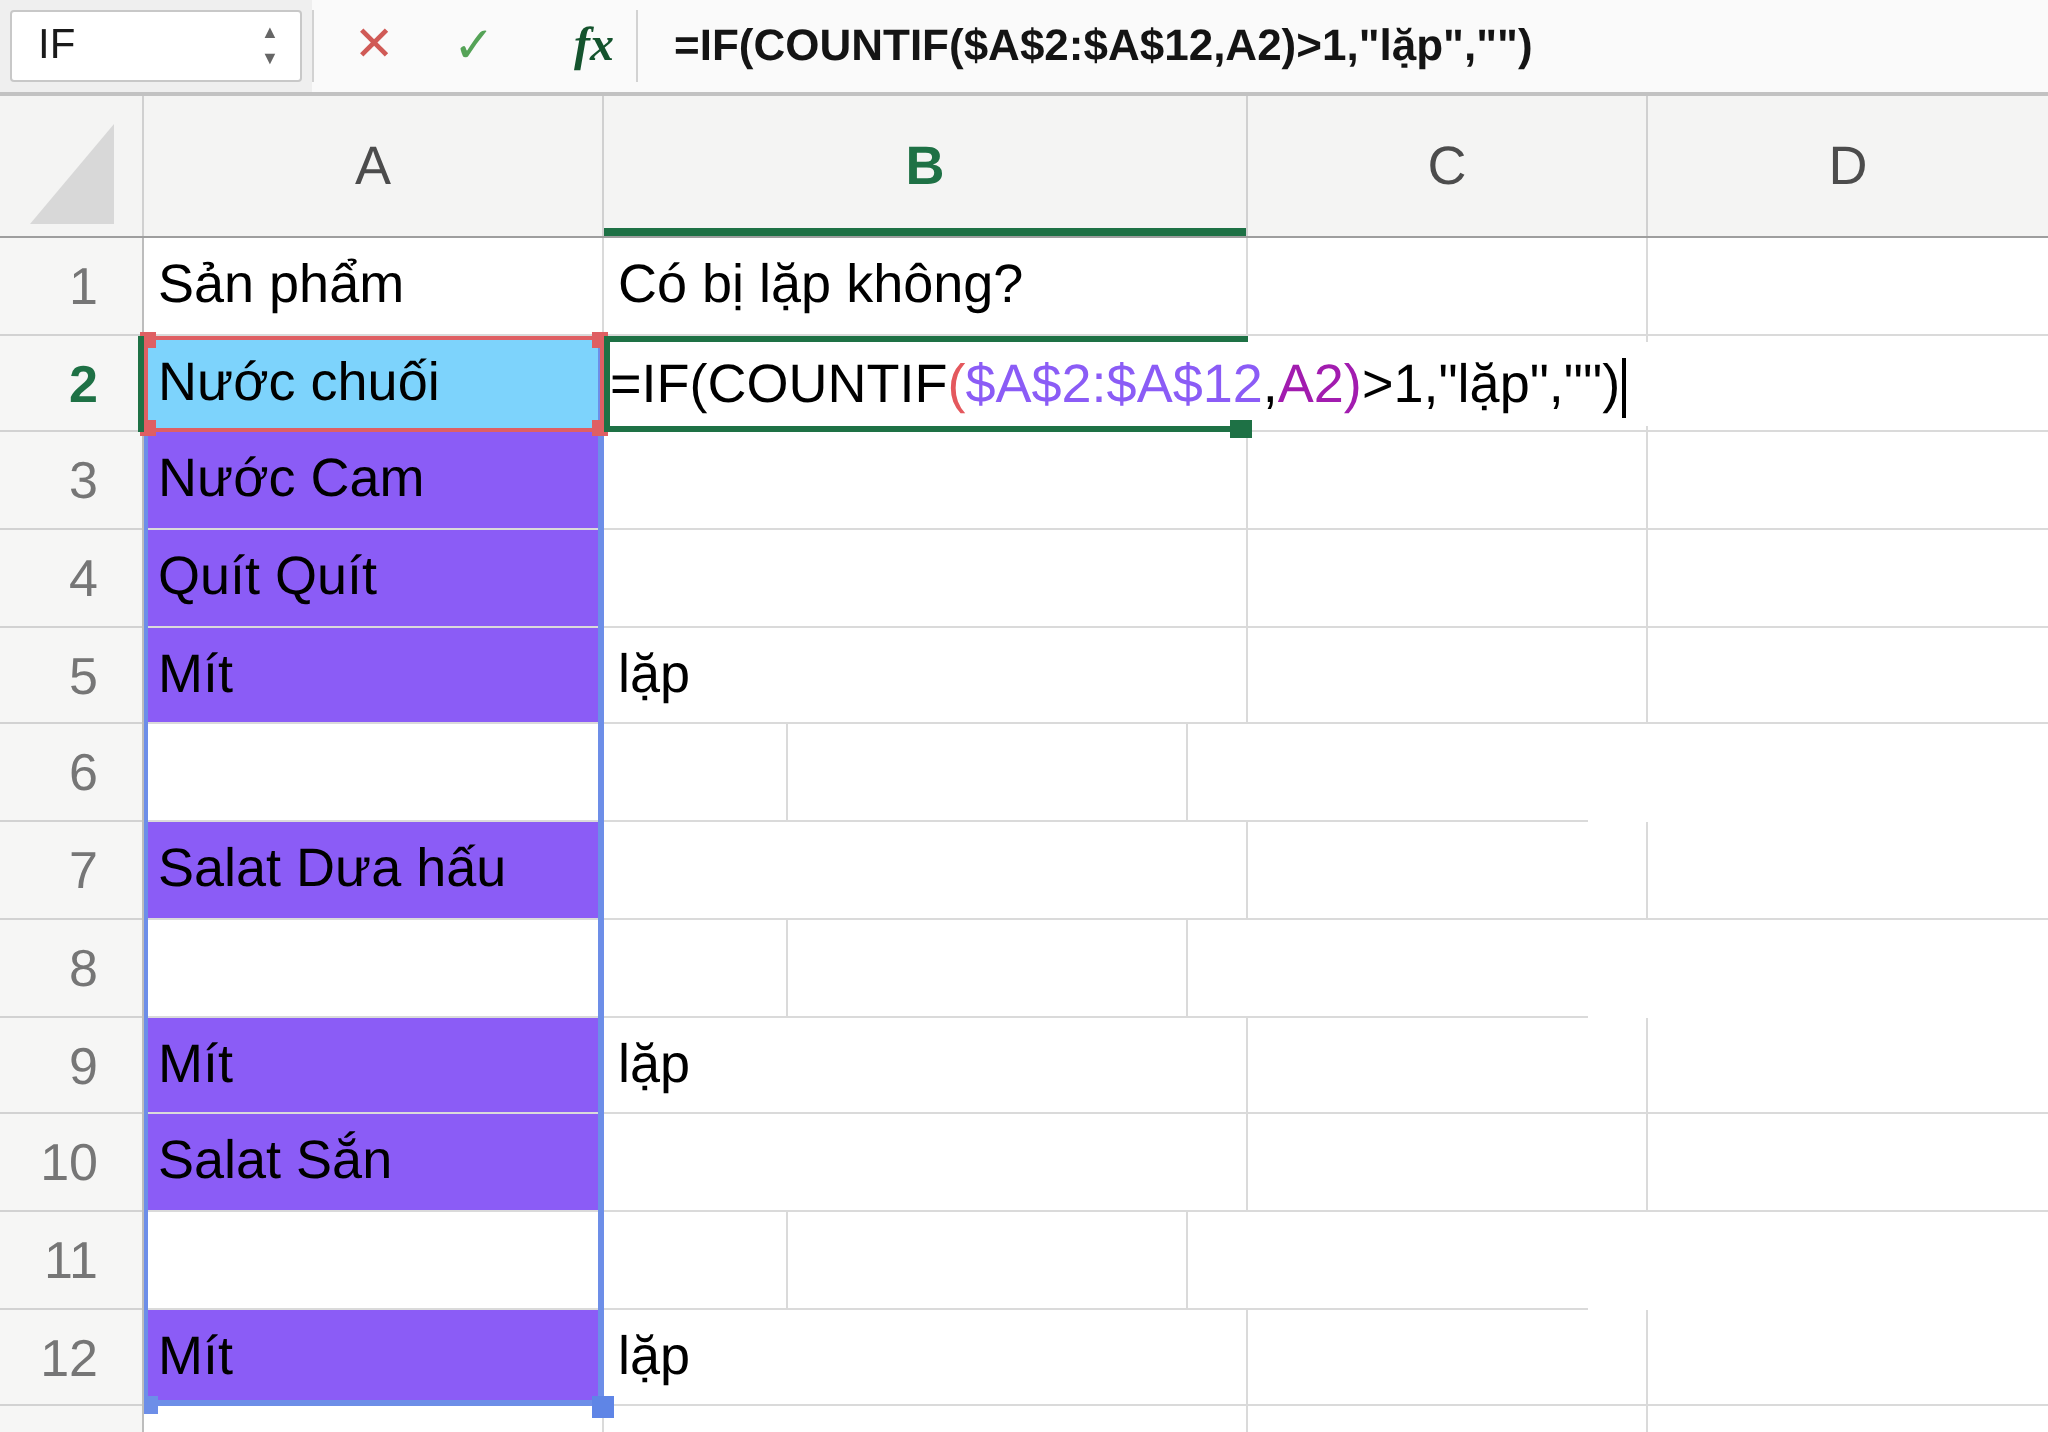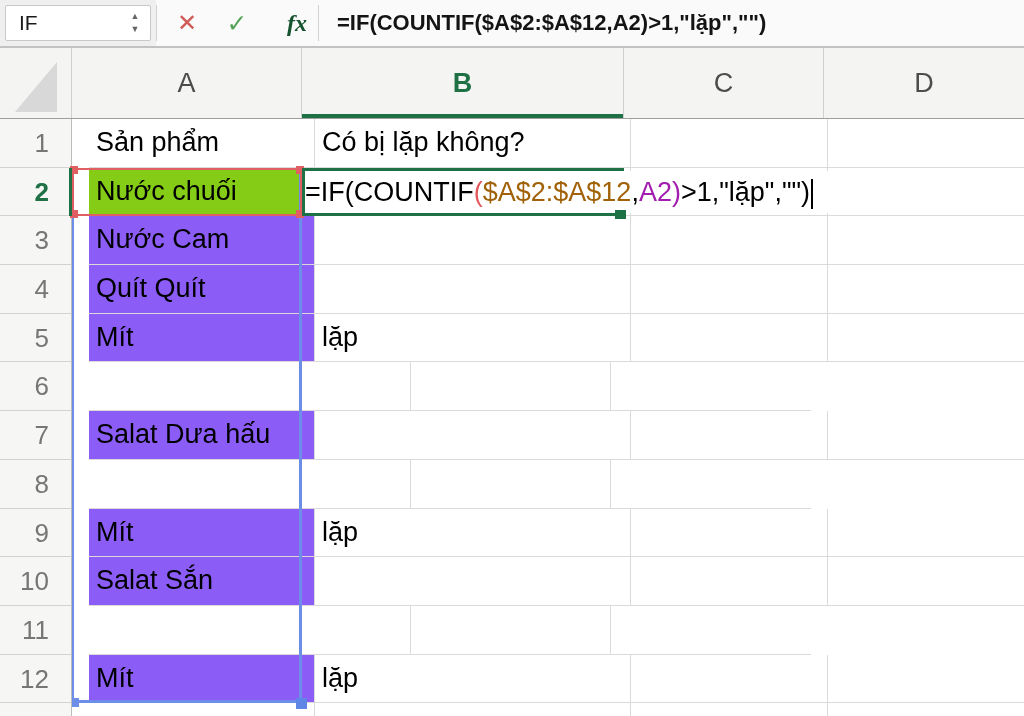--- a/index.html
+++ b/index.html
@@ -38,26 +38,26 @@
   #hdr-b .col-underline { position:absolute; left:0; bottom:0; width:100%; height:4px; background:#1e7145; }
   #select-all-tri { position:absolute; right:14px; bottom:6px; width:0; height:0;
                     border-bottom:50px solid #d8d8d8; border-left:42px solid transparent; }
 
   #rowhdr-col { position:absolute; left:0; top:71px; width:72px; bottom:0;
                 background:#f6f6f5; border-right:1px solid #bdbdbd; display:flex; flex-direction:column; }
   .rowhdr-cell { height:48.7px; flex:none; border-bottom:1px solid #d2d2d2;
                  text-align:right; padding-right:22px; line-height:48.7px; font-size:26px; color:#767676; }
   .rowhdr-cell.active { color:#1e7145; font-weight:700; }
 
-  #grid-body { position:absolute; left:72px; top:71px; right:0; bottom:0; display:flex; flex-direction:column;padding-left:17px; }
+  #grid-body { position:absolute; left:72px; top:71px; right:0; bottom:0; display:flex; flex-direction:column; }
   .grid-row { display:flex; height:48.7px; flex:none; }
   .cell { border-right:1px solid #dadada; border-bottom:1px solid #dadada; height:48.7px;
           line-height:47.7px; font-size:27px; color:#000; padding-left:7px; white-space:nowrap; }
   .cA { width:230px; } .cB { width:322px; } .cC { width:200px; } .cD { width:200px; border-right:none; }
-  .fill-pink { background:#84cc16; }
+  .fill-pink { background:#7dd3fc; }
   .fill-blue { background:#8b5cf6; }
 
   
   .overlay { position:absolute; pointer-events:none; }
   #range-border { left:72px; top:119.7px; width:230px; height:535.7px;
                   border-left:2px solid #6d8ee8; border-right:3px solid #6d8ee8; border-bottom:3px solid #6d8ee8; }
   #range-tab-left { left:72px; top:650px; width:7px; height:9px; background:#6d8ee8; }
   #range-handle { left:296px; top:649.5px; width:11px; height:11px; background:#5f85e6; }
   #a2-ref-box { left:72px; top:119.7px; width:230px; height:48.7px; border:2px solid #df5f63; }
   .ref-handle { position:absolute; width:8px; height:8px; background:#df5f63; }
@@ -204,17 +204,17 @@
     <div class="overlay" id="range-border"></div>
     <div class="overlay" id="range-tab-left"></div>
     <div class="overlay" id="a2-ref-box">
       <div class="ref-handle" style="left:-4px;top:-4px"></div>
       <div class="ref-handle" style="right:-4px;top:-4px"></div>
       <div class="ref-handle" style="left:-4px;bottom:-4px"></div>
       <div class="ref-handle" style="right:-4px;bottom:-4px"></div>
     </div>
     <div class="overlay" id="row2-accent"></div>
     <div class="overlay" id="b2-edit-box"></div>
-    <div class="overlay" id="cell-editor"><span style="color: rgb(0, 0, 0);">=IF(COUNTIF</span><span style="color: rgb(228, 88, 93);">(</span><span style="color: #a16207;">$A$2:$A$12</span><span style="color: rgb(0, 0, 0);">,</span><span style="color: #a21caf;">A2)</span><span style="color: rgb(0, 0, 0);">&gt;1,"lặp","")</span><span class="caret"></span></div>
+    <div class="overlay" id="cell-editor"><span style="color: rgb(0, 0, 0);">=IF(COUNTIF</span><span style="color: rgb(228, 88, 93);">(</span><span style="color: #8b5cf6;">$A$2:$A$12</span><span style="color: rgb(0, 0, 0);">,</span><span style="color: #a21caf;">A2)</span><span style="color: rgb(0, 0, 0);">&gt;1,"lặp","")</span><span class="caret"></span></div>
     <div class="overlay" id="b2-handle"></div>
     <div class="overlay" id="range-handle"></div>
   </div>
 </div>
 
 </body></html>

